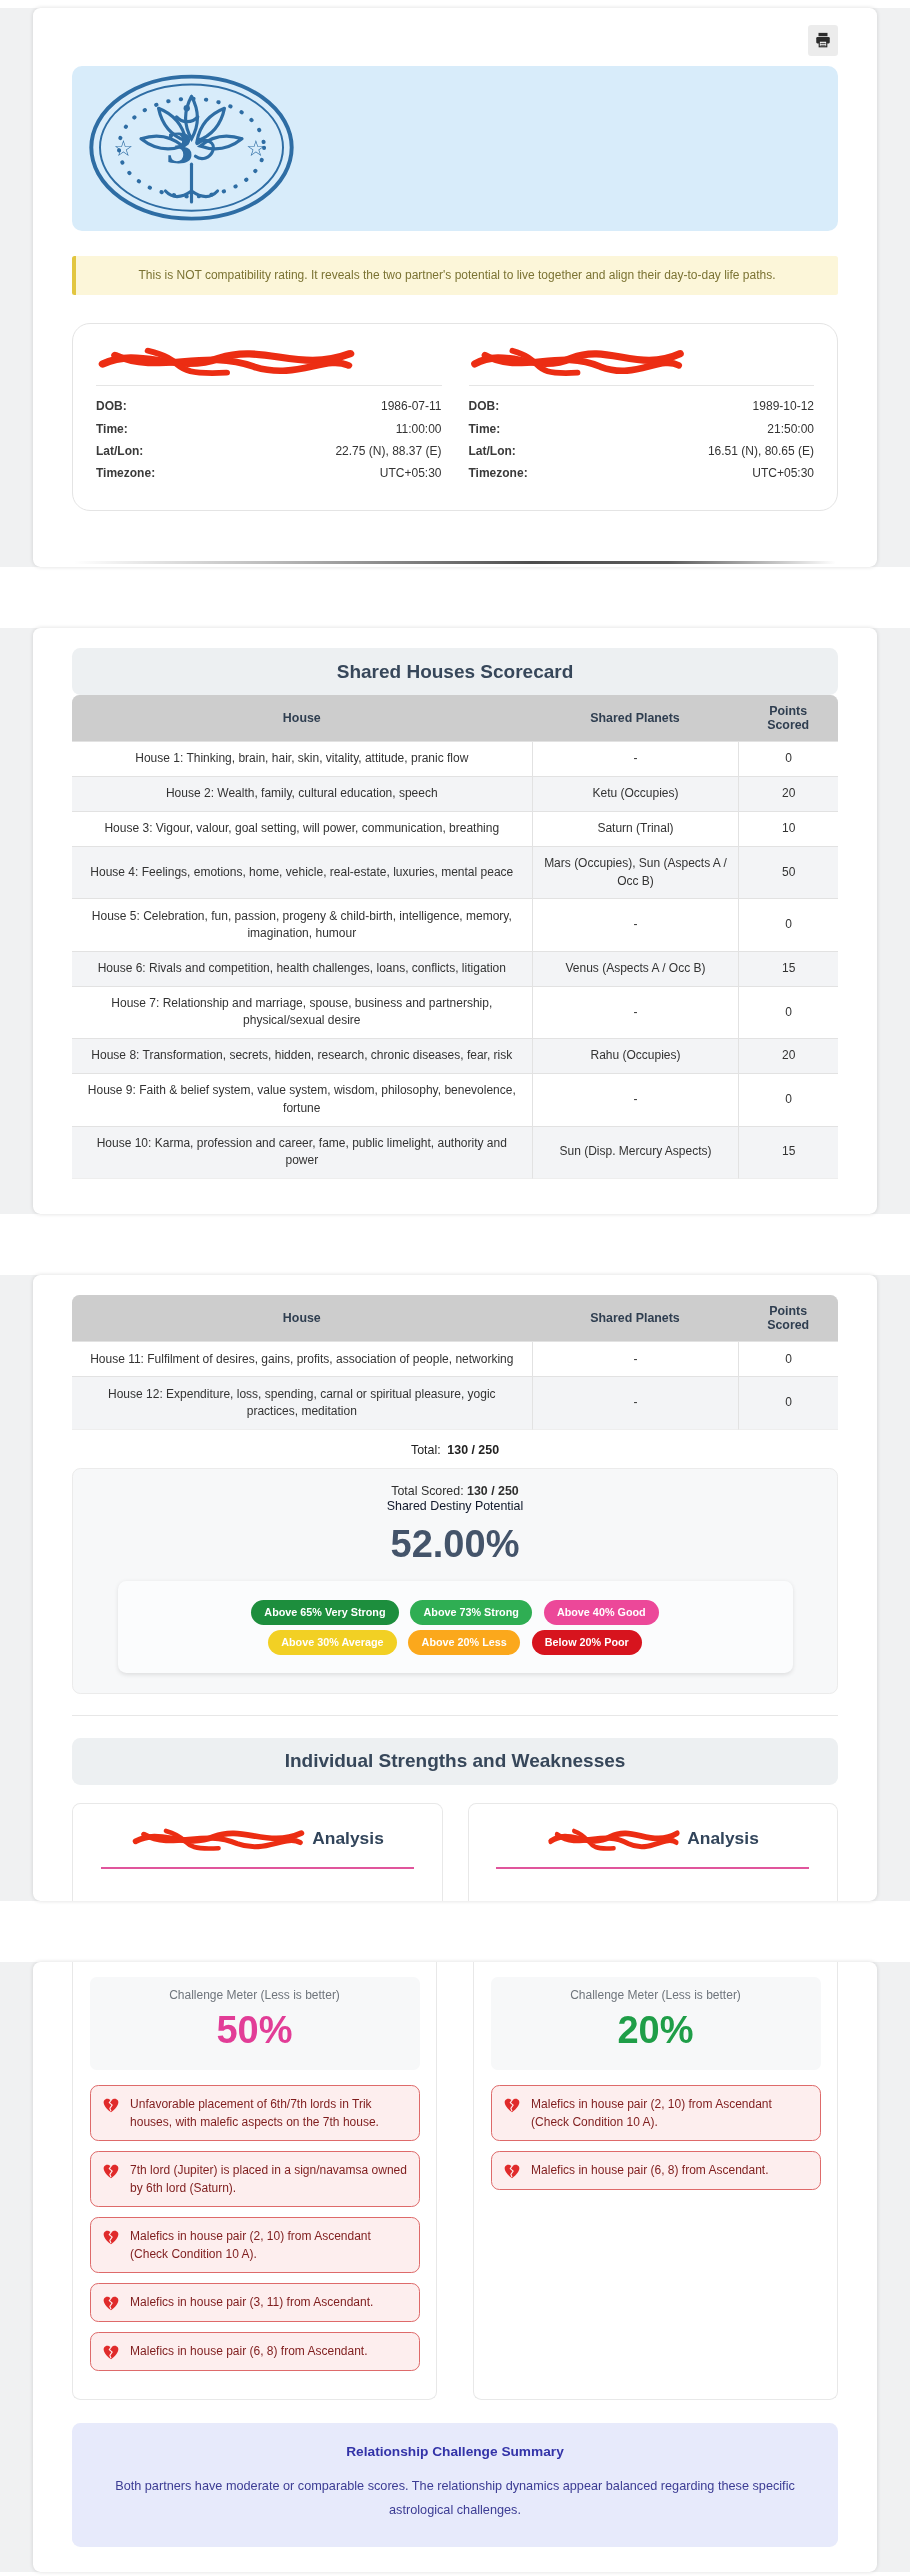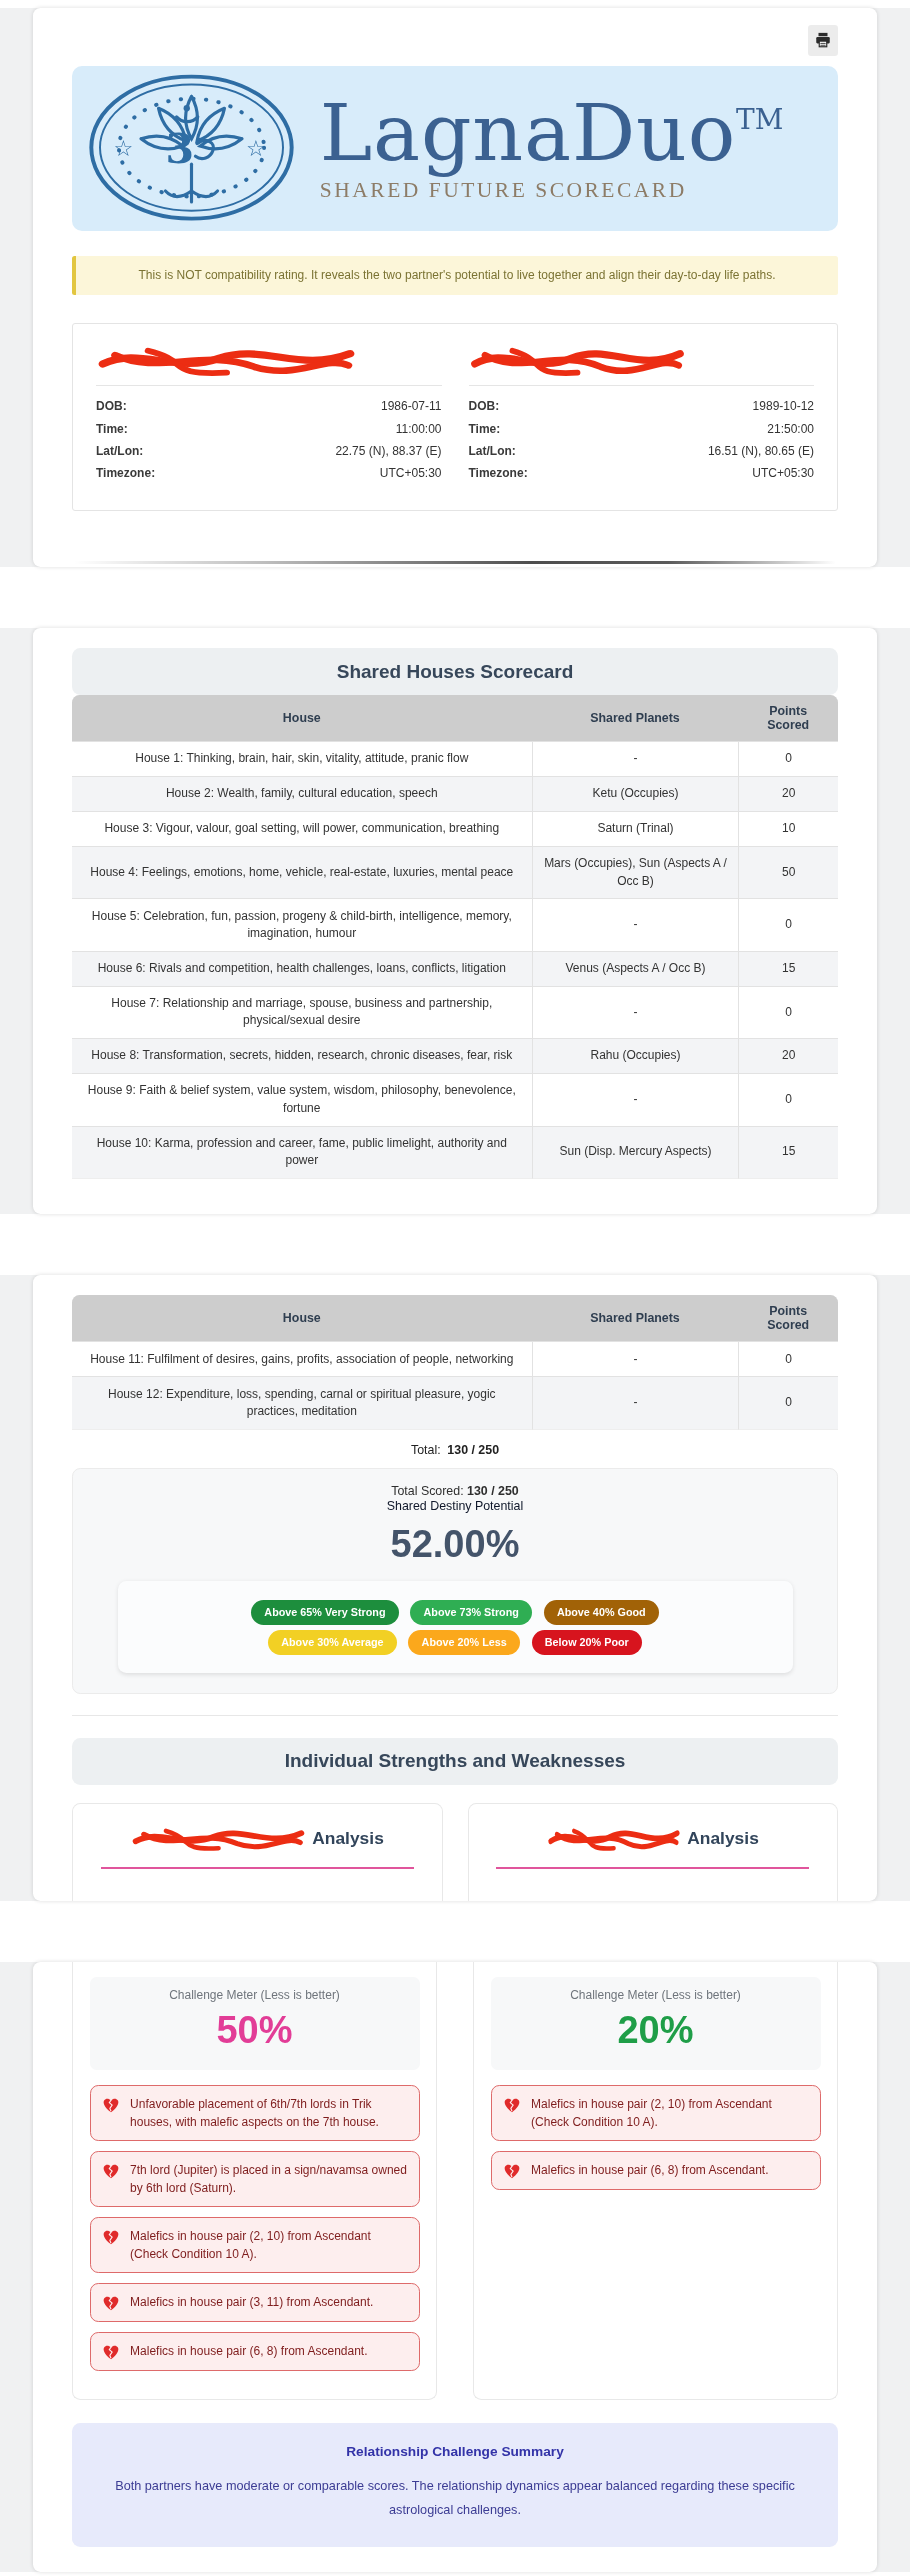--- a/index.html
+++ b/index.html
@@ -16,21 +16,21 @@
   .brand-banner{margin-top:10px;background:#d8ecfa;border-radius:10px;height:165px;display:flex;
                 align-items:center;gap:21.5px;padding:0 8.3px;overflow:hidden;}
   .emblem{flex:0 0 auto;margin-left:5px;}
   .brand-title{font-family:"DejaVu Serif","Liberation Serif",serif;font-size:79px;line-height:1;
                color:#3b6191;letter-spacing:0.8px;}
   .brand-title sup{font-size:28px;vertical-align:31px;letter-spacing:0;}
   .brand-subtitle{font-family:"Liberation Serif","DejaVu Serif",serif;font-size:21.5px;letter-spacing:2.5px;
                   color:#8d7c67;margin-top:5px;}
   .notice{margin-top:25px;background:#fcf6d9;border-left:4.1px solid #e2c640;border-radius:2.5px;
           padding:12.4px 18px;text-align:center;font-size:12px;color:#7b7333;}
-  .partners-card{margin-top:28px;border:0.8px solid #e4e4e4;border-radius:3px;padding:20px 23px 21.5px;
+  .partners-card{margin-top:28px;border:0.8px solid #e4e4e4;border-radius:18px;padding:20px 23px 21.5px;
                  display:grid;grid-template-columns:1fr 1fr;column-gap:27px;background:#fff;}
   .partner-name{height:35px;display:flex;align-items:center;}
   .name-rule{border:none;border-top:0.8px solid #e5e5e5;margin:6.6px 0 13.2px;}
   .info-row{display:flex;justify-content:space-between;margin-bottom:8.3px;font-size:12px;}
   .info-row .label{color:#3a3a3a;font-weight:bold;}
   .info-row .value{color:#333;}
   .fancy-divider{height:2.5px;margin:50px 1.7px 0;border-radius:1.7px;
     background:linear-gradient(to right,rgba(130,130,130,0),rgba(110,110,110,.45) 25%,#4d4d4d 60%,#5a5a5a 78%,rgba(130,130,130,0));}
   
   .section-bar{background:#edf0f2;border-radius:8.3px;padding:12.4px 8.3px;text-align:center;
@@ -134,24 +134,20 @@
             <path d="M135 152 Q155 166 168 152"></path>
             <path d="M142 92 c 12 -9 24 -1 20 9 c -3 9 -14 13 -22 7"></path>
             <path d="M116 58 c 7 8 20 8 27 0"></path>
           </g>
           <circle cx="129" cy="47" r="4" fill="#2e6da4" stroke="none"></circle>
         </g>
         <text x="120" y="116" text-anchor="middle" font-family="DejaVu Serif, serif" font-weight="bold" font-size="52" fill="#2e6da4">3</text>
         <text x="36" y="108" font-size="28" fill="#2e6da4" font-family="DejaVu Sans, sans-serif">☆</text>
         <text x="204" y="108" font-size="28" fill="#2e6da4" font-family="DejaVu Sans, sans-serif">☆</text>
       </svg>
-      <div class="brand-text">
-        <div class="brand-title"><span>LagnaDuo</span><sup>TM</sup></div>
-        <div class="brand-subtitle">SHARED FUTURE SCORECARD</div>
-      </div>
     </div>
 
     <div class="notice">This is NOT compatibility rating. It reveals the two partner's potential to live together and align their day-to-day life paths.</div>
 
     <div class="partners-card">
       <div class="partner">
         <div class="partner-name">
           <svg class="scribble" width="261" height="38" viewBox="0 0 300 52" preserveAspectRatio="none">
               <use href="#scribble-g"></use>
             </svg>
@@ -329,21 +325,21 @@
         <span>Total Scored:</span>
         <b>130 / 250</b>
       </div>
       <div class="summary-sub">Shared Destiny Potential</div>
       <div class="summary-pct">52.00%</div>
       <div class="legend-box">
         <div class="legend-row">
 
         <span class="pill" style="background-color: rgb(29, 142, 61);">Above 65% Very Strong</span>
             <span class="pill" style="background-color: rgb(47, 174, 83);">Above 73% Strong</span>
-            <span class="pill" style="background-color: #a16207;">Above 40% Good</span>
+            <span class="pill" style="background-color: #ec4899;">Above 40% Good</span>
           </div>
         <div class="legend-row">
 
         <span class="pill" style="background-color: rgb(242, 208, 36);">Above 30% Average</span>
             <span class="pill" style="background-color: rgb(251, 168, 28);">Above 20% Less</span>
             <span class="pill" style="background-color: rgb(215, 20, 30);">Below 20% Poor</span>
           </div>
       </div>
     </div>
 

